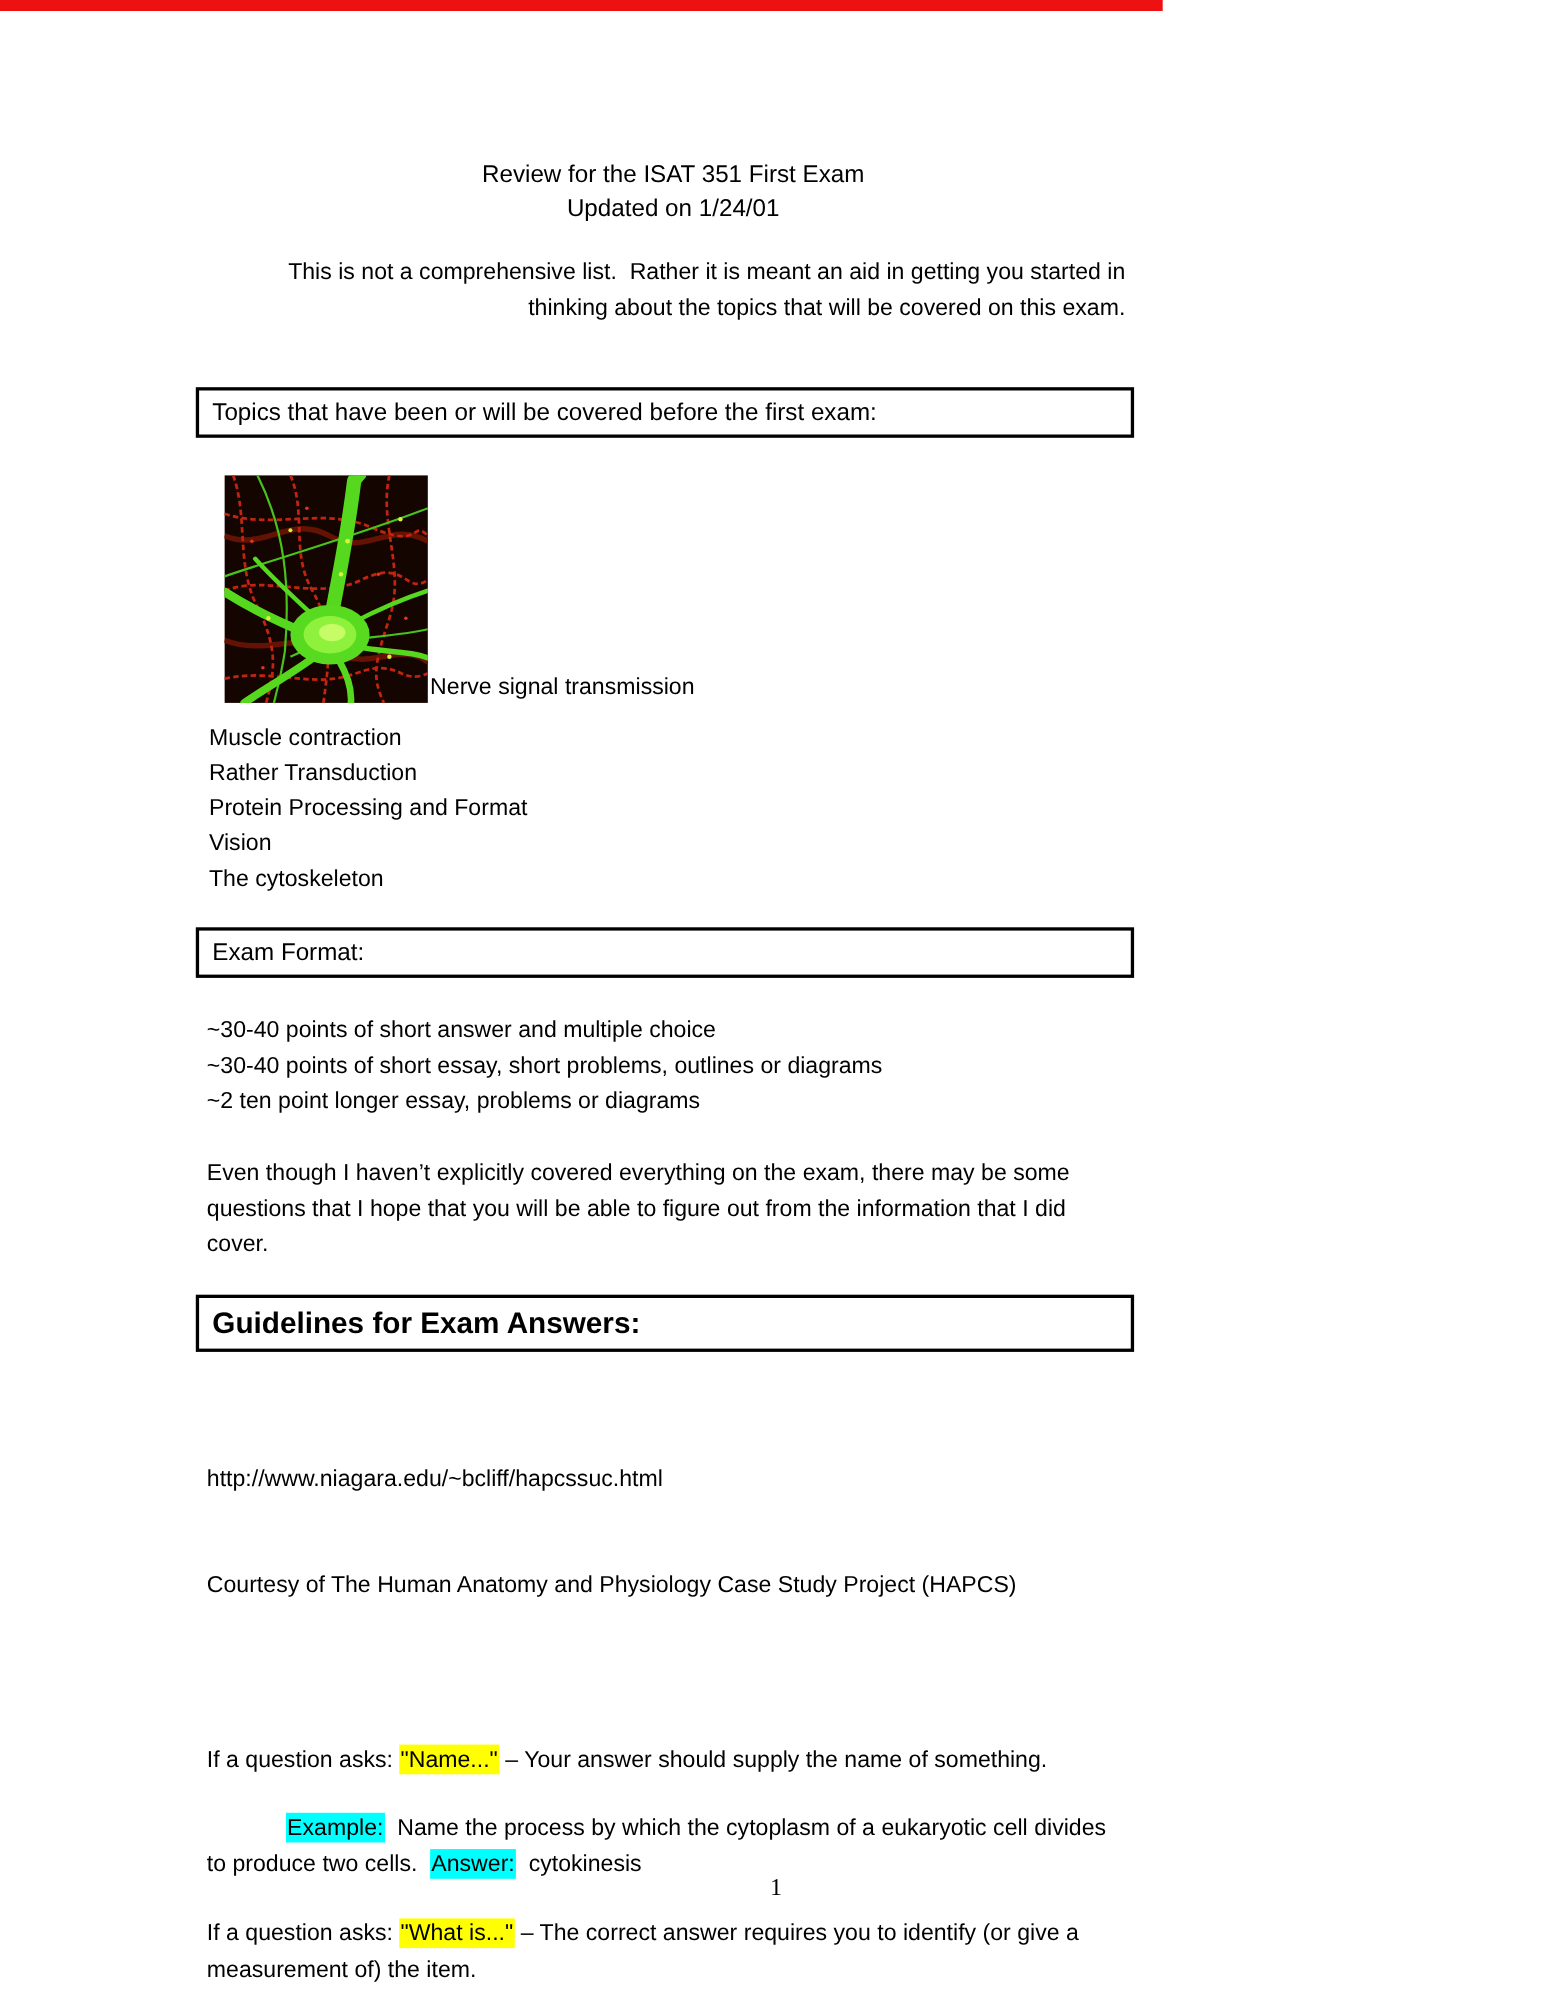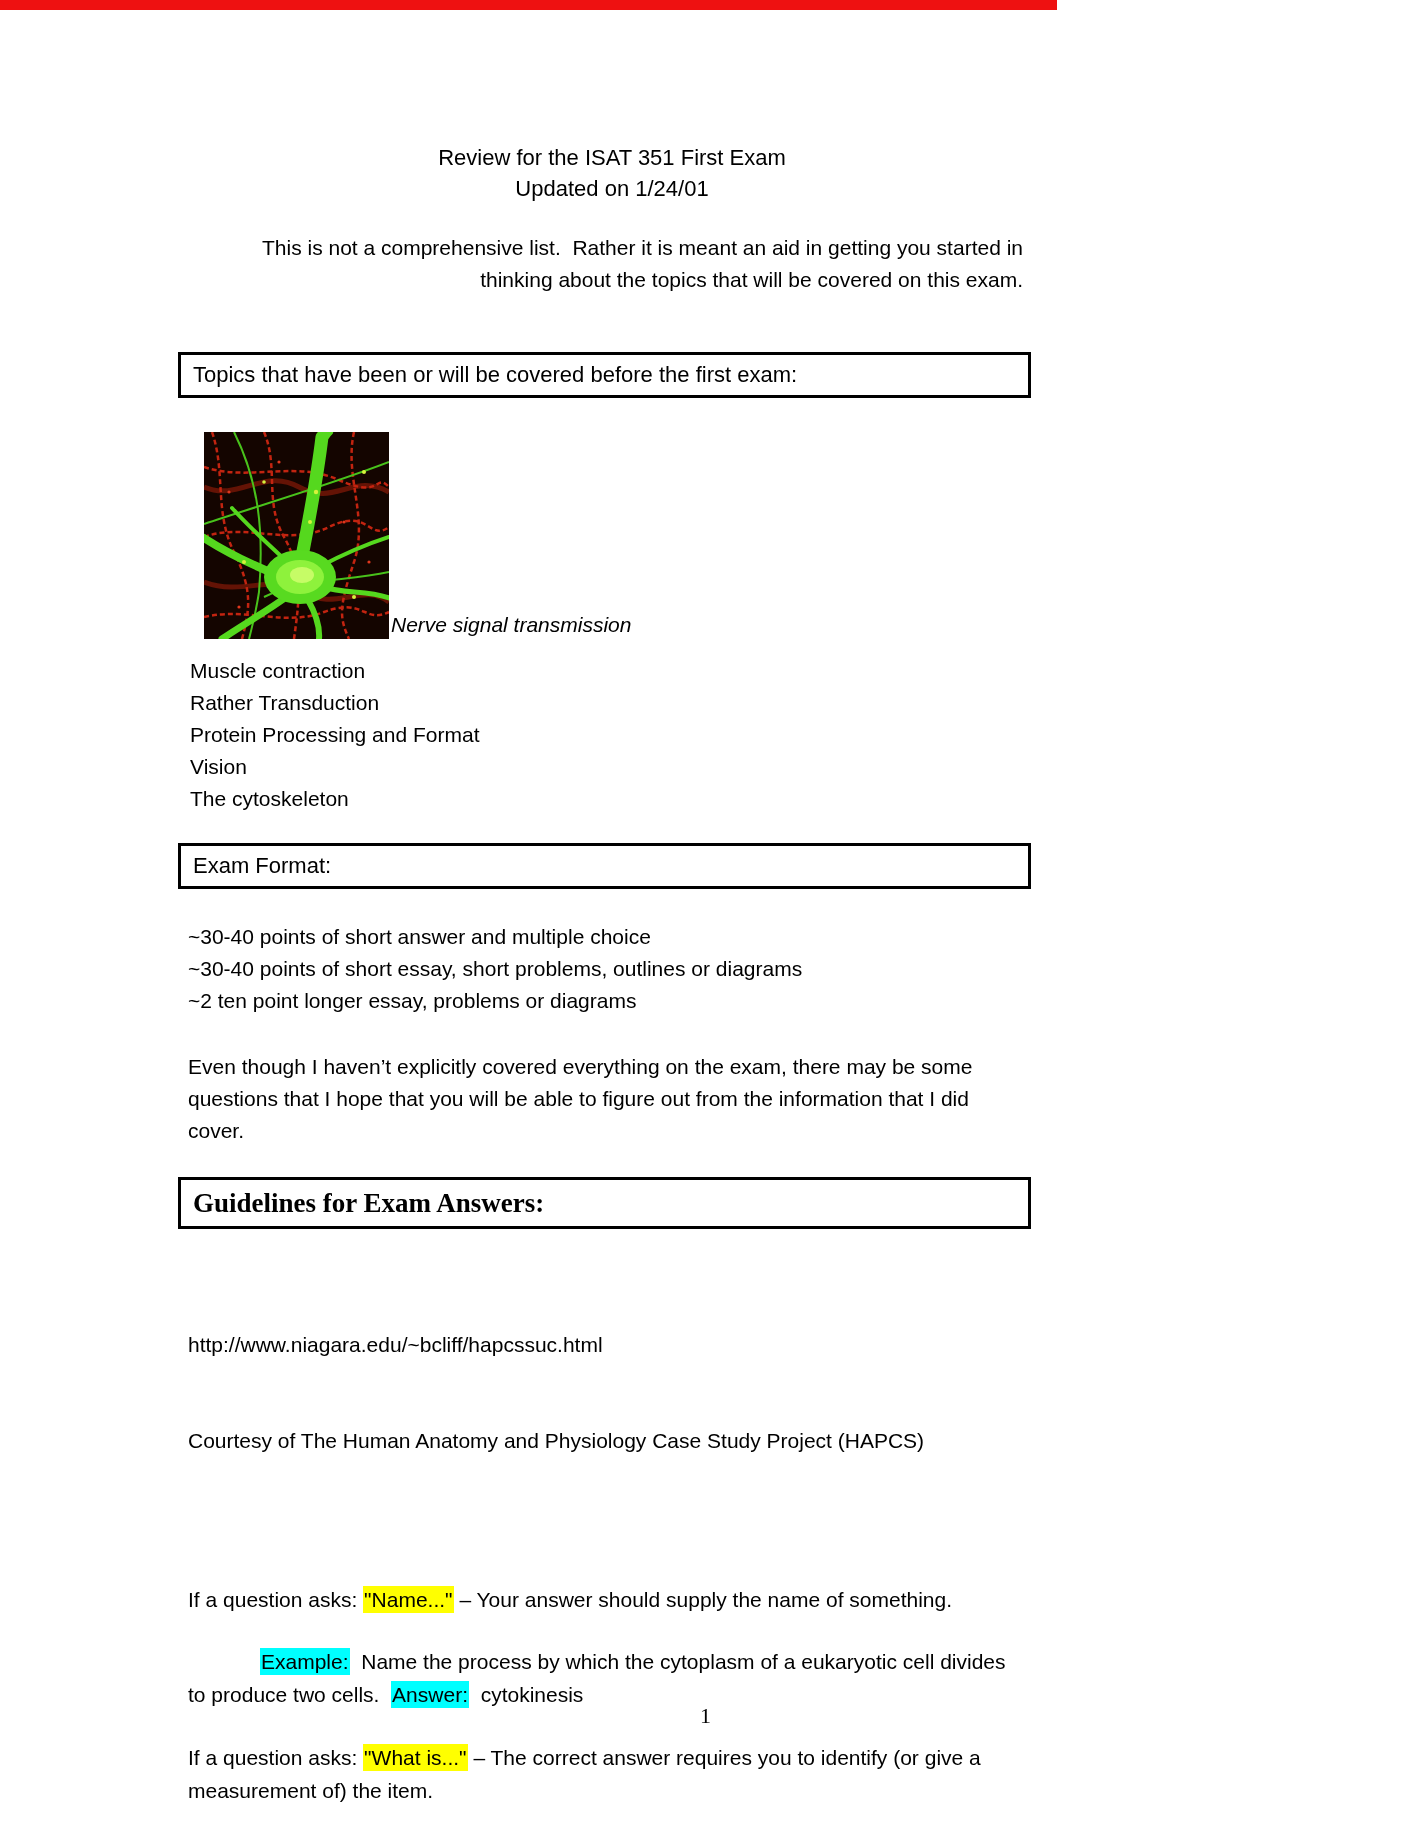--- a/index.html
+++ b/index.html
@@ -28,28 +28,28 @@
   .intro{margin-top:28px;text-align:right;}
   .boxhead{
     margin-top:56px;
     border:3px solid #000;
     padding:5px 0 5px 12px;
     font-size:22px;line-height:30px;
     width:853px;box-sizing:border-box;
   }
   .boxhead.big{font-size:27px;font-weight:bold;line-height:34px;padding-top:6px;padding-bottom:6px;}
   .boxhead.exam{margin-top:28px;}
-  .boxhead.guidelines{margin-top:30px;font-family:Liberation Serif, serif;}
+  .boxhead.guidelines{margin-top:30px;}
   .figure-row{
     margin-top:34px;
     display:flex;align-items:flex-end;
     padding-left:26px;
   }
   .neuron{display:block;width:185px;height:207px;}
-  .caption{font-size:21px;line-height:28px;margin-left:2px;font-style:italic;}
+  .caption{font-size:21px;line-height:28px;margin-left:2px;}
   .list{font-size:21px;line-height:32px;padding-left:12px;}
   .topics-list{margin-top:16px;}
   .format-list{margin-top:32px;padding-left:10px;}
   .note{margin-top:34px;}
   .courtesy{margin-top:36px;}
   .qa-name{margin-top:62px;line-height:34px;}
   .qa-example{margin-top:28px;line-height:33px;text-indent:72px;}
   .qa-whatis{margin-top:30px;line-height:33px;}
   .hl-yellow{background:var(--hl-yellow,#ffff00);padding:2px 1px;}
   .hl-cyan{background:var(--hl-cyan,#00ffff);padding:2px 1px;}

